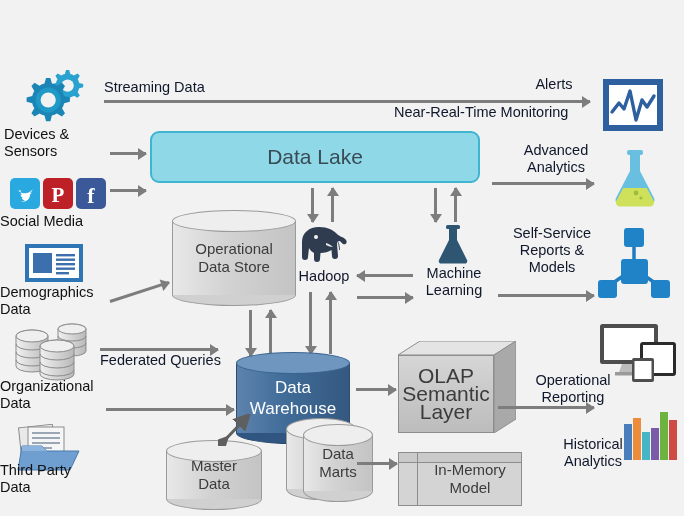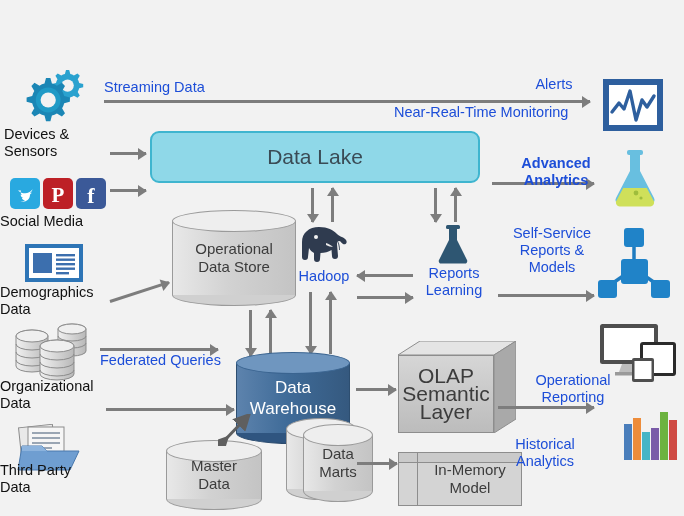--- a/index.html
+++ b/index.html
@@ -10,21 +10,21 @@
   #canvas {
     position: relative;
     width: 684px;
     height: 516px;
     background: #f2f2f2;
     font-family: "Liberation Sans", sans-serif;
     overflow: hidden;
   }
   .abs { position: absolute; }
   .lbl {
-    color: #1d4ed8;
+    color: #0f172a;
     font-size: 14.5px;
     line-height: 17px;
     text-align: center;
     white-space: pre-line;
   }
   .lbl-left { text-align: left; }
 
   
   #title {
     left: 22px; top: 8px;
@@ -338,21 +338,21 @@
   <div class="abs lbl" style="left:290px; top:268px; width:68px;">Hadoop</div>
 
   <div class="abs" style="left:432px; top:224px; width:42px; height:40px;">
     <svg width="42" height="40" viewBox="0 0 42 40">
       <g fill="#2e5672">
         <rect x="14" y="1" width="14" height="4" rx="1.5"></rect>
         <path d="M17 5 h8 v11 l10 20 a2.5 2.5 0 0 1-2.2 3.6 H9.2 A2.5 2.5 0 0 1 7 36 l10-20 z"></path>
       </g>
     </svg>
   </div>
-  <div class="abs lbl" style="left:414px; top:265px; width:80px;">Reports
+  <div class="abs lbl" style="left:414px; top:265px; width:80px;">Machine
 Learning</div>
 
   <div class="abs arrow-h left-head plain" style="left:357px; top:274px; width:56px;"></div>
   <div class="abs arrow-h" style="left:357px; top:296px; width:56px;"></div>
 
   <div class="abs arrow-v down" style="left:309px; top:292px; height:62px;"></div>
   <div class="abs arrow-v up" style="left:329px; top:292px; height:62px;"></div>
 
   <div class="abs arrow-h" style="left:100px; top:348px; width:118px;"></div>
   <div class="abs lbl lbl-left" style="left:100px; top:352px; width:170px;">Federated Queries</div>
@@ -422,21 +422,21 @@
 
   <div class="abs lbl" style="left:512px; top:76px; width:84px;">Alerts</div>
   <div class="abs" style="left:602px; top:78px; width:62px; height:54px;">
     <svg width="62" height="54" viewBox="0 0 62 54">
       <rect x="1" y="1" width="60" height="52" fill="#2e5f9e"></rect>
       <rect x="7" y="7" width="48" height="40" fill="#ffffff"></rect>
       <polyline points="10,34 17,25 22,31 28,13 34,42 40,22 45,29 52,18" fill="none" stroke="#2e5f9e" stroke-width="3.4" stroke-linejoin="round" stroke-linecap="round"></polyline>
     </svg>
   </div>
 
-  <div class="abs lbl" style="left:504px; top:155px; width:104px;font-weight:bold;">Advanced
+  <div class="abs lbl" style="left:504px; top:142px; width:104px;">Advanced
 Analytics</div>
   <div class="abs" style="left:606px; top:148px; width:58px; height:62px;">
     <svg width="58" height="62" viewBox="0 0 58 62">
       <g>
         <rect x="21" y="2" width="16" height="5" rx="2" fill="#68bfe0"></rect>
         <path d="M24 7 h10 v16 l14 27 a4 4 0 0 1-3.6 6 H13.6 A4 4 0 0 1 10 50 l14-27 z" fill="#68bfe0"></path>
         <path d="M17.2 40 h23.6 l7.2 13.5 a4 4 0 0 1-3.6 5 H13.6 a4 4 0 0 1-3.6-5 z" fill="#cfe05a"></path>
         <circle cx="30" cy="45" r="2.4" fill="#9fbd3c"></circle>
         <circle cx="35" cy="50" r="1.6" fill="#9fbd3c"></circle>
       </g>
@@ -474,21 +474,21 @@
         <rect x="17" y="50" width="28" height="3.5" fill="#9a9a9a"></rect>
         <rect x="42" y="20" width="36" height="34" rx="3" fill="#2b2b2b"></rect>
         <rect x="45" y="23" width="30" height="28" fill="#ffffff"></rect>
         <rect x="34" y="36" width="22" height="24" rx="2" fill="#4e4e4e"></rect>
         <rect x="36.5" y="39" width="17" height="18" fill="#ffffff"></rect>
       </g>
     </svg>
   </div>
 
   <div class="abs arrow-h" style="left:498px; top:406px; width:96px;"></div>
-  <div class="abs lbl" style="left:492px; top:436px; width:106px;">Historical
+  <div class="abs lbl" style="left:540px; top:436px; width:106px;">Historical
 Analytics</div>
   <div class="abs" style="left:622px; top:406px; width:56px; height:56px;">
     <svg width="56" height="56" viewBox="0 0 56 56">
       <rect x="2" y="18" width="8" height="36" fill="#4a7ebb"></rect>
       <rect x="11" y="12" width="8" height="42" fill="#ed8c3a"></rect>
       <rect x="20" y="26" width="8" height="28" fill="#46b5c6"></rect>
       <rect x="29" y="22" width="8" height="32" fill="#7a5ba8"></rect>
       <rect x="38" y="6" width="8" height="48" fill="#6cb33f"></rect>
       <rect x="47" y="14" width="8" height="40" fill="#cf4a43"></rect>
     </svg>

